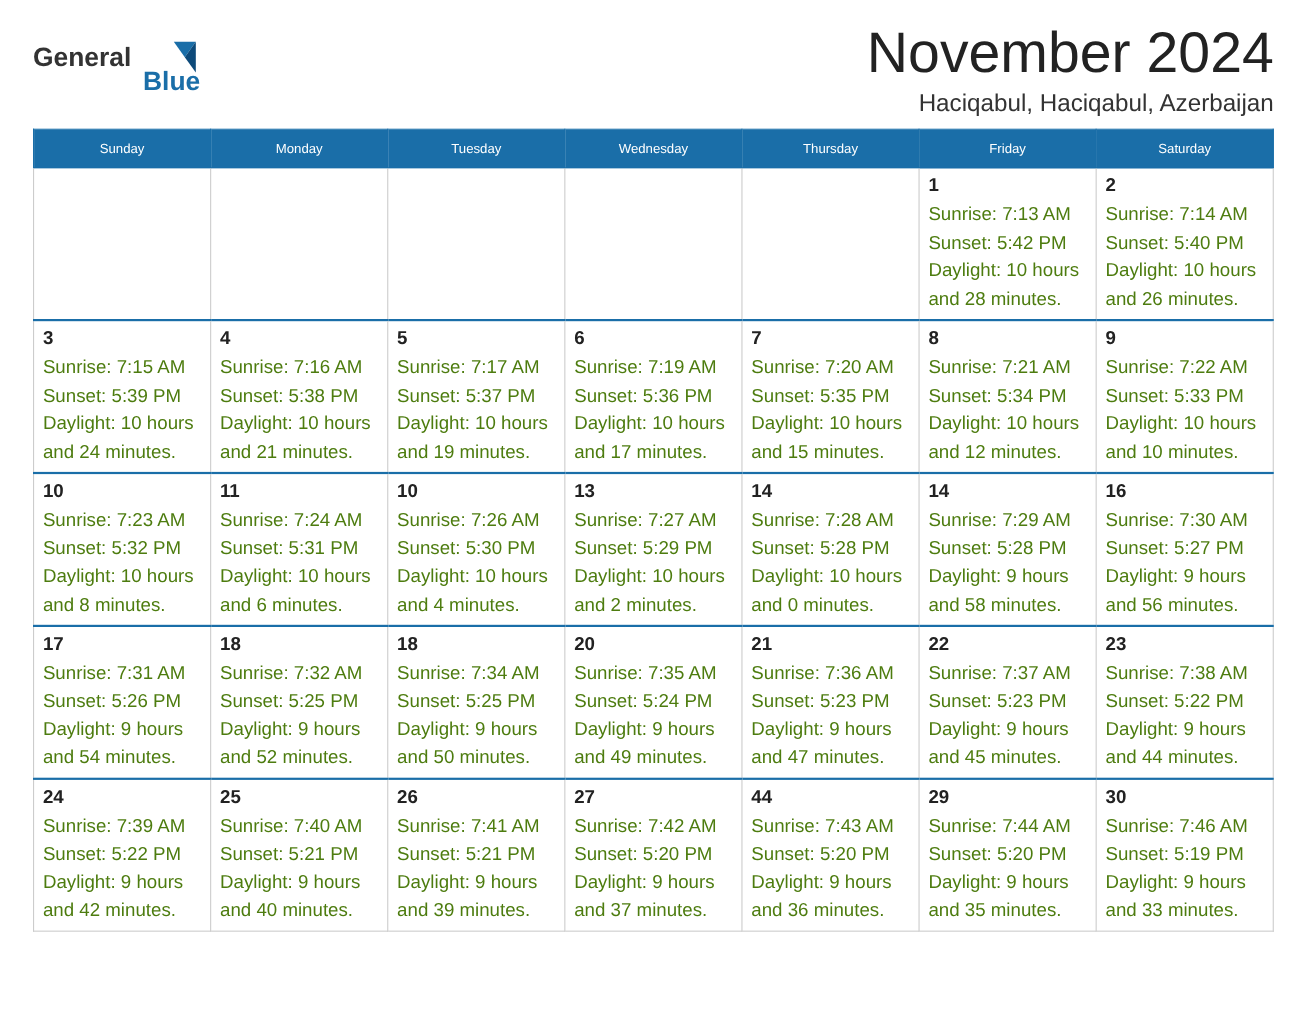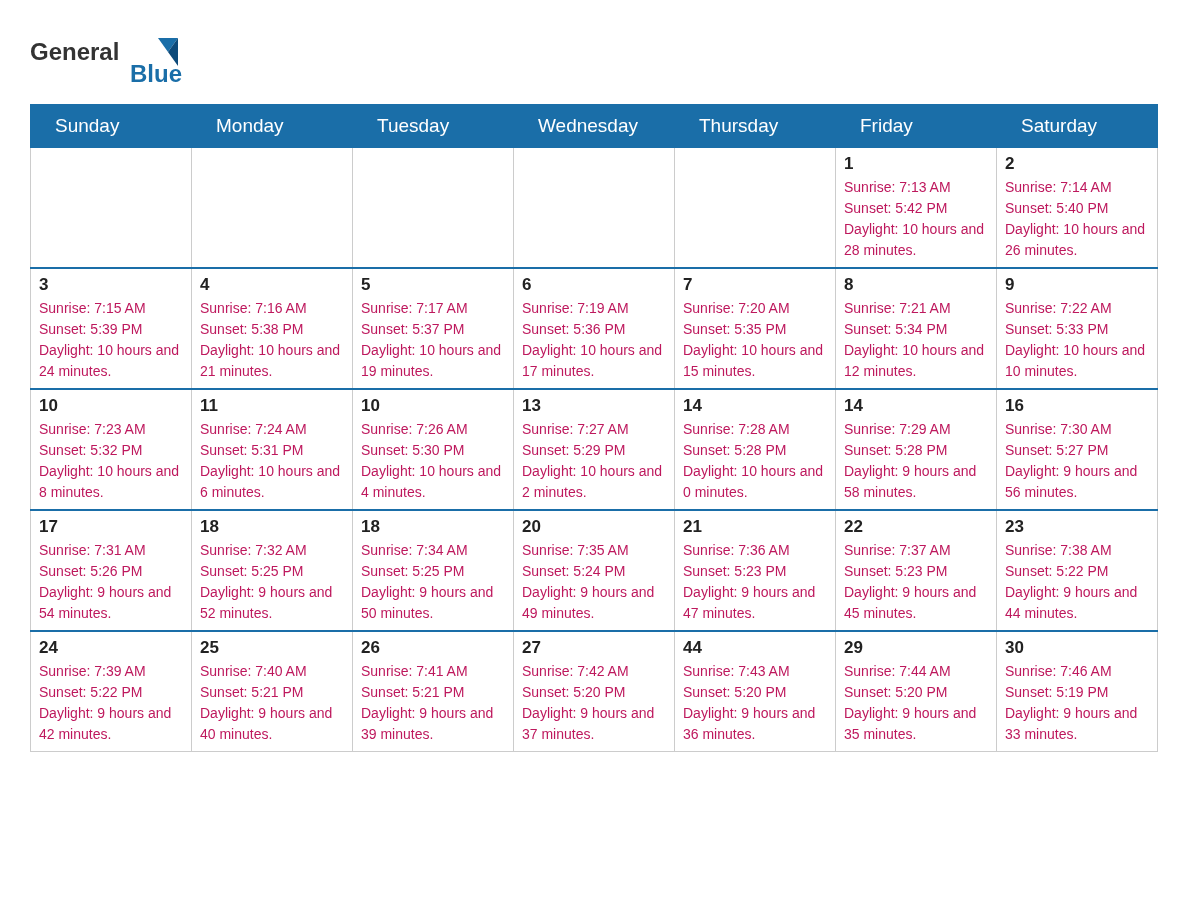--- a/index.html
+++ b/index.html
@@ -36,46 +36,46 @@
       margin-top: 4px;
     }
     .calendar-table {
       width: 100%;
       border-collapse: collapse;
       margin-top: 10px;
     }
     .calendar-table th {
       background-color: #1a6ea8;
       color: #fff;
-      font-size: 19px;
+      font-size: 12px;
       font-weight: normal;
       padding: 10px 24px;
-      text-align: left;
+      text-align: center;
       border: 1px solid #1a6ea8;
     }
     .calendar-table td {
       border: 1px solid #ccc;
       vertical-align: top;
       padding: 6px 8px;
       width: 14.28%;
       min-height: 100px;
       font-size: 13px;
       color: #333;
     }
     .day-number {
       font-size: 17px;
       font-weight: bold;
       color: #222;
       display: block;
       margin-bottom: 3px;
     }
     .day-info {
-      font-size: 14px;
+      font-size: 17px;
       line-height: 1.5;
-      color: #be185d;
+      color: #4d7c0f;
     }
     .row-divider td {
       border-top: 2px solid #1a6ea8;
     }
     .empty-cell {
       background: #fff;
     }
   </style>
 </head>
 <body>
@@ -86,20 +86,24 @@
       <svg width="160" height="60" viewBox="0 0 160 60">
 
         <text x="0" y="30" font-family="Arial" font-size="24" font-weight="bold" fill="#333">General</text>
 
         <polygon points="128,8 148,8 138,22" fill="#1a6ea8"></polygon>
         <polygon points="138,22 148,8 148,36" fill="#0d4a7a"></polygon>
 
         <text x="100" y="52" font-family="Arial" font-size="24" font-weight="bold" fill="#1a6ea8">Blue</text>
       </svg>
     </span>
+  </div>
+  <div class="title-area">
+    <div class="month-title">November 2024</div>
+    <div class="location-title">Haciqabul, Haciqabul, Azerbaijan</div>
   </div>
 </div>
 
 <table class="calendar-table">
   <thead>
     <tr>
     <th>Sunday</th>
         <th>Monday</th>
         <th>Tuesday</th>
         <th>Wednesday</th>

